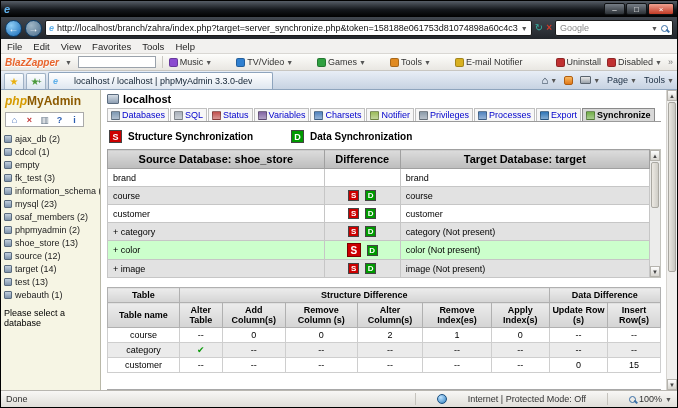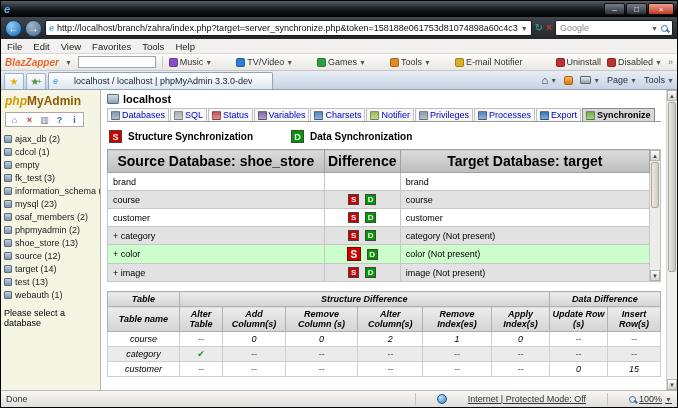--- a/index.html
+++ b/index.html
@@ -92,54 +92,54 @@
 
   .legend { display:flex; align-items:center; gap:6px; margin:8px 0 6px 2px; font-weight:bold; font-size:10px; color:#000; }
   .legend-gap { width:26px; }
   .sd-box { width:13px; height:13px; color:#fff; font-weight:bold; font-size:9px; display:inline-flex;
     align-items:center; justify-content:center; border:1px solid #444; cursor:default; }
 
   .diff-wrap { display:flex; margin-top:1px; }
   table { border-collapse:collapse; }
   .diff-table { flex:1; font-size:9px; table-layout:fixed; width:100%; }
   .diff-table th { background:linear-gradient(#dcdcdc,#bdbdbd); border:1px solid #a0a0a0; padding:3px 0;
-    text-align:center; font-size:14px; color:#000; }
+    text-align:center; font-size:11px; color:#000; }
   .diff-table td { border:1px solid #c6c6c6; padding:2px 5px; height:18px; overflow:hidden; white-space:nowrap; }
   .diff-table tr.even td { background:#e2e2e2; }
   .diff-table tr.odd td { background:#fff; }
   .diff-cell { text-align:center; }
   .sd-small { width:11px; height:11px; display:inline-flex; align-items:center; justify-content:center;
     color:#fff; font-weight:bold; font-size:8px; border:1px solid #444; margin:0 3px; cursor:pointer; vertical-align:middle; }
   .sd-small.big { width:14px; height:14px; font-size:10px; border:1px solid #7a0000; }
 
   .mini-scroll { width:11px; flex:0 0 11px; background:#ececeb; border:1px solid #c2c2bc; border-left:none;
     display:flex; flex-direction:column; }
   .mini-arrow { height:11px; flex:0 0 11px; background:linear-gradient(#fdfdfd,#d7d5cf); border:1px solid #b5b3ad;
     font-size:6px; display:flex; align-items:center; justify-content:center; color:#444; cursor:pointer; }
   .mini-thumb { flex:0 0 46px; margin:1px; background:linear-gradient(90deg,#ece9e3,#cfcdc7); border:1px solid #aaa8a2; border-radius:2px; cursor:grab; }
   .mini-track { flex:1; }
 
-  .detail-table { width:100%; margin-top:9px; font-size:9px; text-align:center;font-style:italic; }
+  .detail-table { width:100%; margin-top:9px; font-size:9px; text-align:center; }
   .detail-table th { border:1px solid #b0b0b0; background:linear-gradient(#ececec,#d4d4d4); padding:2px 2px; font-weight:bold; color:#000; }
   .detail-table td { border:1px solid #cecece; padding:2px 2px; height:14px; }
   .detail-table tr.even td { background:#ebebeb; }
   .detail-table .check { color:#0a9a0a; font-weight:bold; }
   .detail-table th.name-col { width:13%; }
 
   .delete-box { margin-top:16px; border:1px solid #a8a8a8; background:#f5f5f5; padding:3px 5px;
     display:flex; align-items:center; gap:5px; font-size:9.5px; color:#222; }
   .delete-box input { width:11px; height:11px; cursor:pointer; }
 
   .browser-scroll { width:11px; flex:0 0 11px; background:#f0efed; border-left:1px solid #d6d4d0; display:flex; flex-direction:column; }
   .bs-thumb { flex:0 0 170px; margin:1px; background:linear-gradient(90deg,#e9e7e1,#c9c7c1); border:1px solid #a8a6a0; border-radius:2px; cursor:grab; }
 
   
   .statusbar { height:17px; flex:0 0 17px; background:linear-gradient(#f8f7f5,#e0ded9); border-top:1px solid #b8b6b0;
     display:flex; align-items:center; gap:6px; padding:0 5px; font-size:9px; color:#333; }
-  .sb-right { margin-left:auto; display:flex; align-items:center; gap:21px;text-decoration:underline; }
+  .sb-right { margin-left:auto; display:flex; align-items:center; gap:21px; }
   .sb-sep { width:1px; height:12px; background:#c5c3bd; }
   .globe-ico { width:10px; height:10px; border-radius:50%; border:1px solid #1a4f80;
     background:radial-gradient(circle at 35% 30%,#bfe3ff,#2f7fc0); }
   .zoom-box { display:flex; align-items:center; gap:3px; cursor:pointer; }
 </style>
 </head>
 <body>
 
 <div class="window">
 

